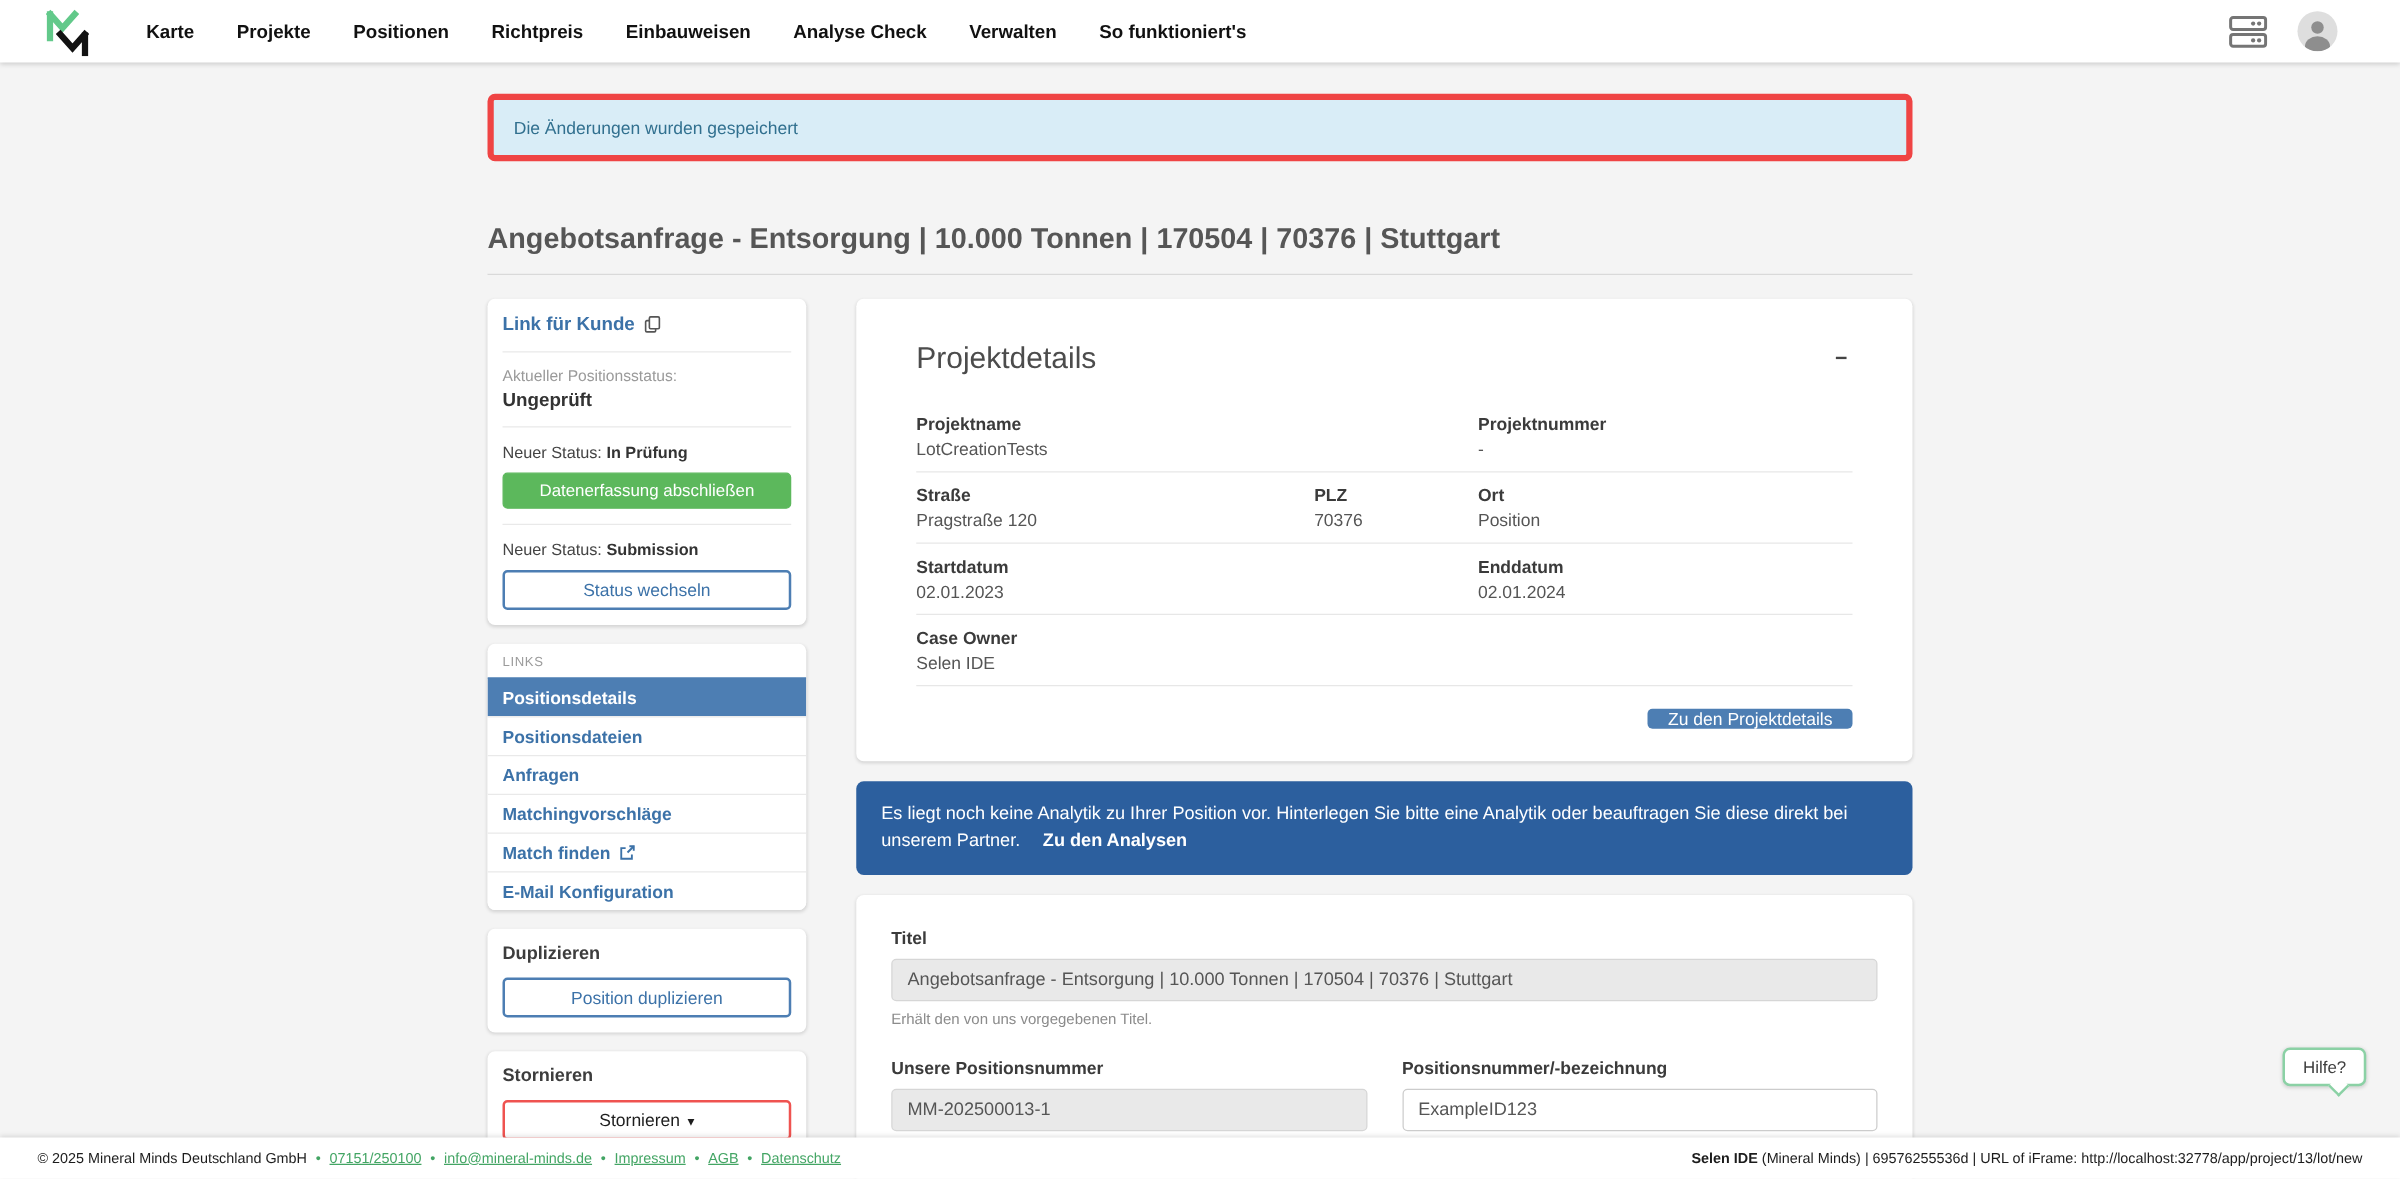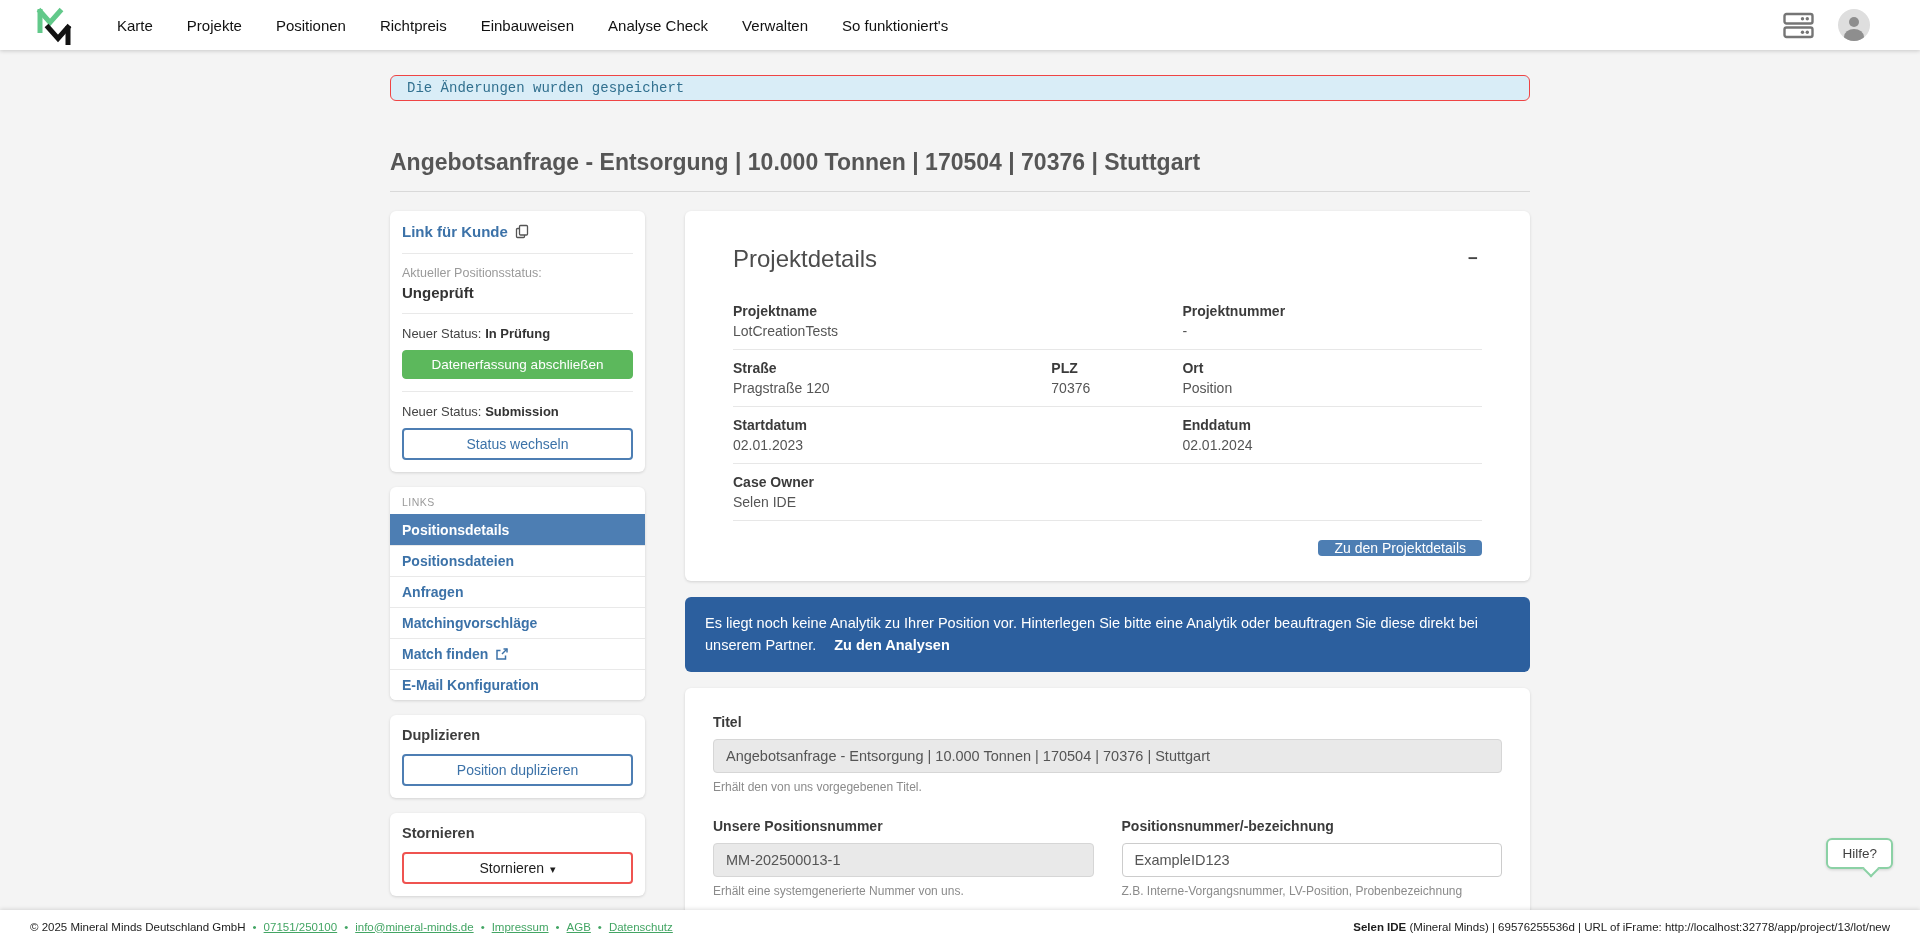--- a/index.html
+++ b/index.html
@@ -15,36 +15,36 @@
   .topbar {
     position:relative; z-index:10;
     height:50px; background:#fff;
     display:flex; align-items:center;
     padding:0 50px 0 35px;
     box-shadow:0 1px 4px rgba(0,0,0,.18);
   }
   .logo { display:flex; align-items:center; cursor:pointer; }
   .main-nav { display:flex; gap:34px; margin-left:44px; }
   .nav-item {
-    font-size:15px; font-weight:400; color:#111;
+    font-size:15px; font-weight:700; color:#111;
     text-decoration:none; cursor:pointer; white-space:nowrap;
   }
   .topbar-right { margin-left:auto; display:flex; align-items:center; gap:24px; }
   .icon-btn { cursor:pointer; display:flex; align-items:center; }
   .avatar {
     width:32px; height:32px; border-radius:50%; background:#dedede;
     overflow:hidden; cursor:pointer; display:flex; align-items:flex-end; justify-content:center;
   }
 
   
   .container { width:1140px; margin:0 auto; }
   .alert-info {
-    margin-top:25px; padding:4px 16px;
-    background:#d9edf7; border:1px solid #ef4444; border-radius:6px;
-    color:#31708f; font-size:14px;font-family:Liberation Mono, monospace;
+    margin-top:25px; padding:14px 16px;
+    background:#d9edf7; border:5px solid #ef4444; border-radius:6px;
+    color:#31708f; font-size:14px;
   }
   .page-title {
     margin:48px 0 0; font-size:23px; font-weight:700; color:#565656;
     padding-bottom:15px; border-bottom:1px solid #d9d9d9;
   }
   .columns { display:flex; gap:40px; margin-top:19px; align-items:flex-start; }
   .sidebar { flex:0 0 255px; width:255px; display:flex; flex-direction:column; gap:15px; }
   .main-col { flex:1; min-width:0; }
   .card { background:#fff; border-radius:6px; box-shadow:0 1px 3px rgba(0,0,0,.14); }
 

